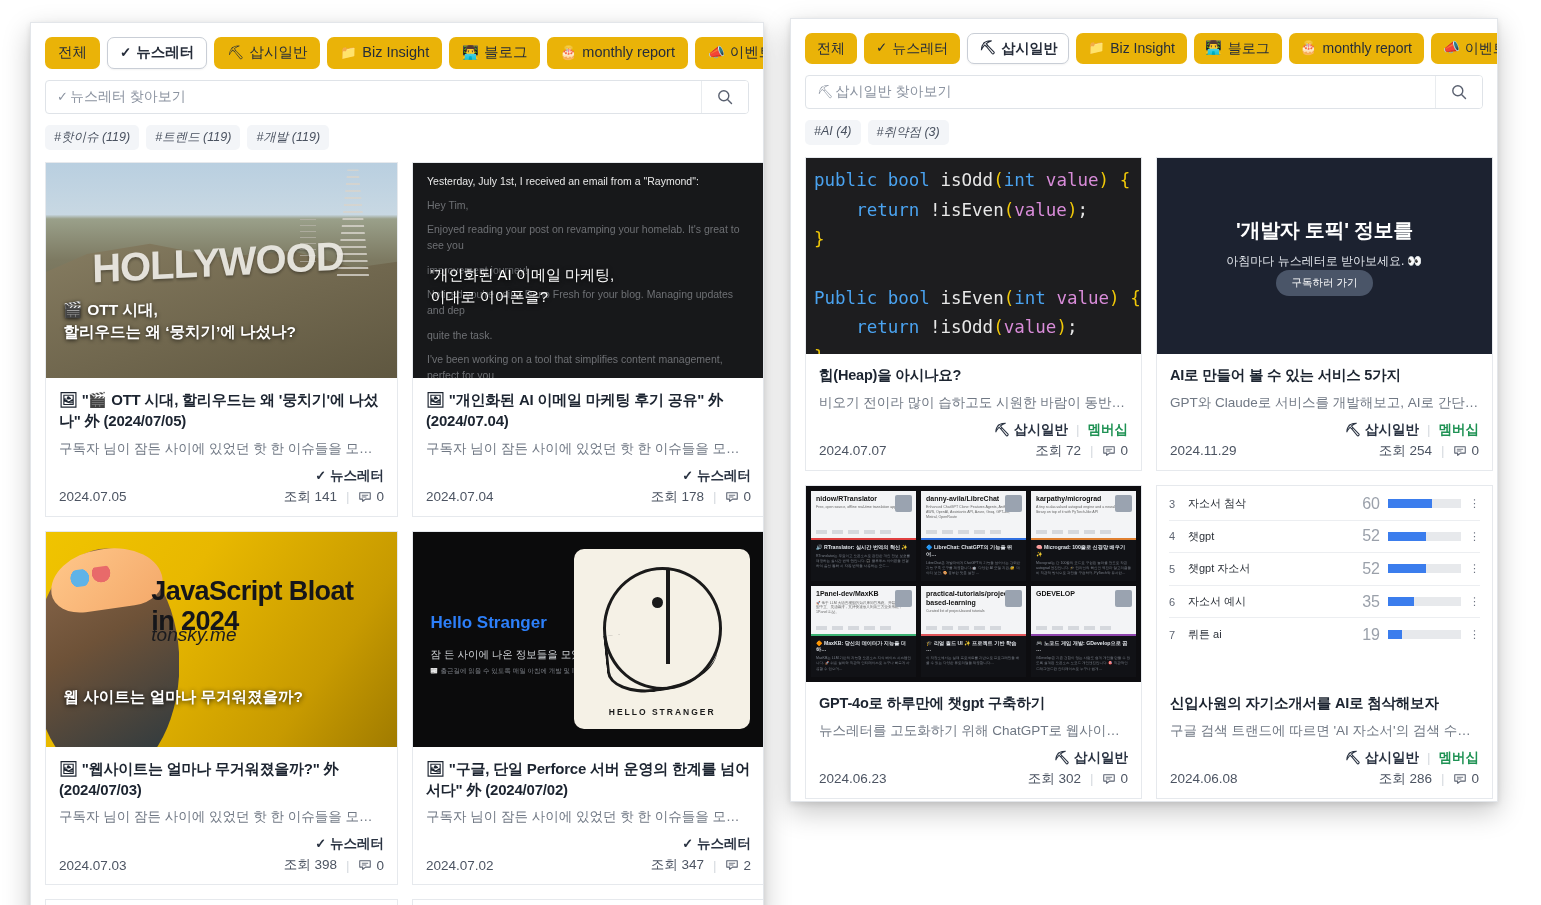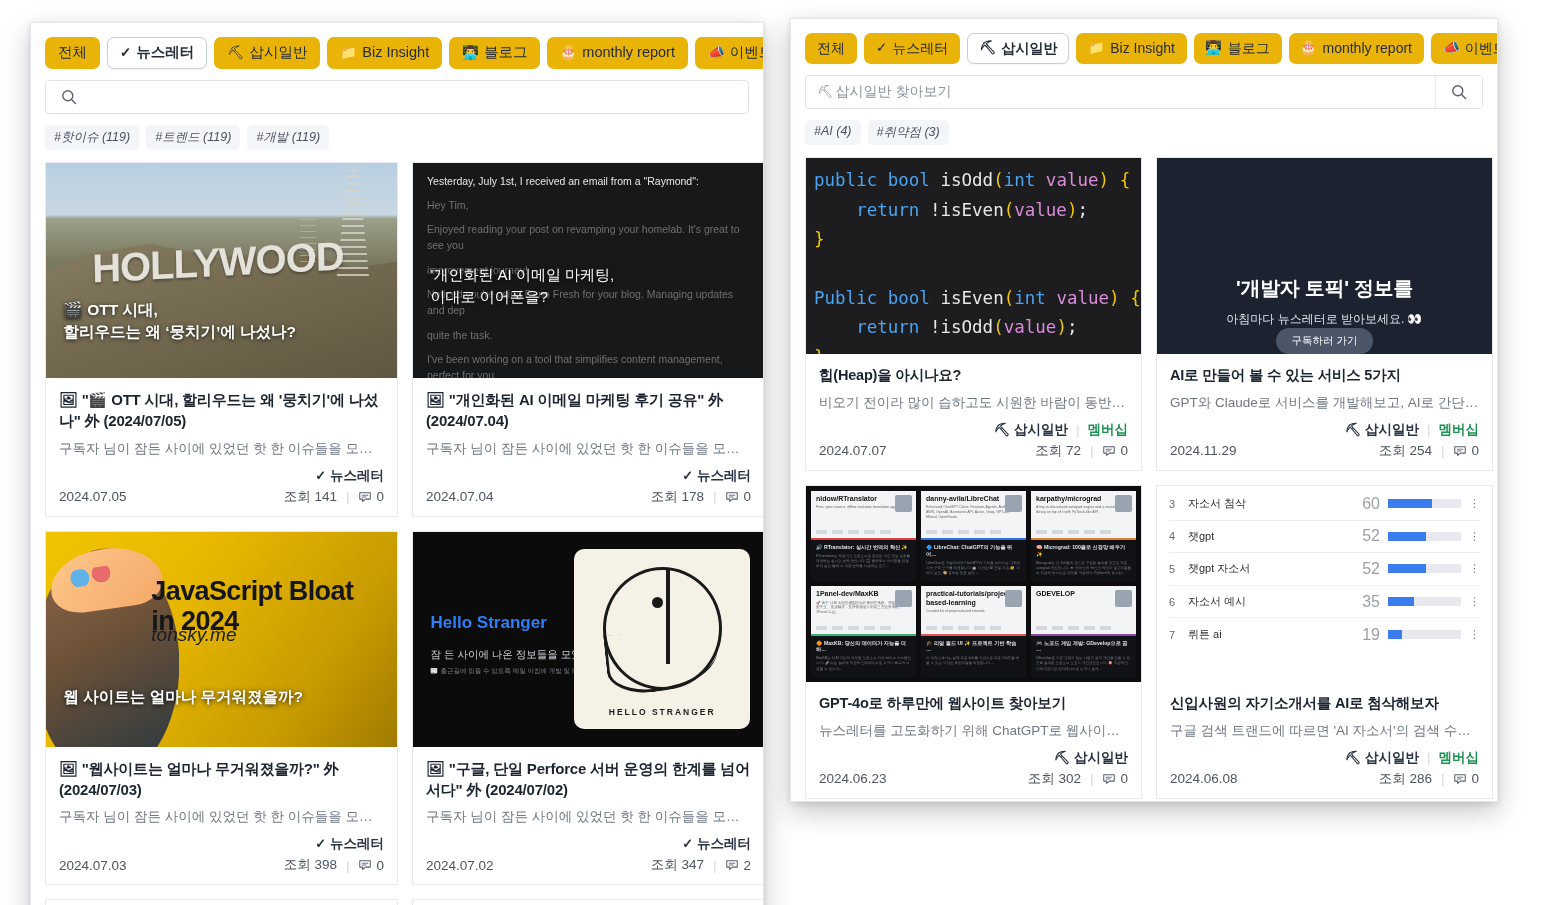--- a/index.html
+++ b/index.html
@@ -247,21 +247,21 @@
   .t-code .ln { padding-left: 8px; }
   .kw  { color: #4aa3f0; }
   .fn  { color: #e8e8e8; }
   .arg { color: #d98cd9; }
   .pn  { color: #f0c808; }
   .plain { color: #e6e6e6; }
 
   
   .t-devtopic {
     background: #1c2230;
-    display: flex; flex-direction: column; align-items: center; justify-content: flex-end;
+    display: flex; flex-direction: column; align-items: center; justify-content: center;
   }
   .dt-title { color: #ffffff; font-size: 20px; font-weight: 700; letter-spacing: -0.3px; }
   .dt-sub { color: #e0e4ea; font-size: 12px; margin-top: 9px; }
   .dt-btn {
     margin-top: 0;
     background: #4a5568; color: #fff; font-size: 10.5px;
     padding: 6px 16px; border-radius: 14px; cursor: pointer;
   }
 
   
@@ -329,20 +329,25 @@
           <div class="tab">
             <span class="ticon">🎂</span>
             <span>monthly report</span>
           </div>
           <div class="tab">
             <span class="ticon">📣</span>
             <span>이벤트</span>
           </div>
         </div>
       <div class="searchbar">
+        <div class="search-input-wrap">
+          <span class="search-ph">
+            <span class="ticon">✓</span><span>뉴스레터 찾아보기</span>
+          </span>
+        </div>
         <div class="search-btn">
           <svg width="16" height="16" viewBox="0 0 16 16">
             <circle cx="6.8" cy="6.8" r="5" fill="none" stroke="#5a6170" stroke-width="1.4"></circle>
             <line x1="10.5" y1="10.5" x2="14.5" y2="14.5" stroke="#5a6170" stroke-width="1.4" stroke-linecap="round"></line>
           </svg>
         </div>
       </div>
       <div class="tags" id="tags-left">
           <div class="chip">#핫이슈 (119)</div>
           <div class="chip">#트렌드 (119)</div>
@@ -711,21 +716,21 @@
                   </div>
                 </div>
                 <div class="gh-bar" style="background:#8e44ad"></div>
                 <div class="gh-body">
                   <div class="gh-t">🎮 노코드 게임 개발: GDevelop으로 꿈 …</div>
                   <div class="gh-d">GDevelop은 기존 경험이 없는 사람도 쉽게 게임을 만들 수 있도록 설계된 오픈소스 노코드 게임엔진입니다. 🎯 직관적인 드래그앤드랍 인터페이스로 누구나 쉽게…</div>
                 </div>
               </div>
             </div>
             <div class="cbody">
-              <div class="ctitle">GPT-4o로 하루만에 웹사이트 찾아보기</div>
+              <div class="ctitle">GPT-4o로 하루만에 챗gpt 구축하기</div>
               <div class="cdesc">뉴스레터를 고도화하기 위해 ChatGPT로 웹사이트를 구...</div>
               <div class="ccat">
                 <span><span class="ticon">⛏</span> <span>삽시일반</span></span>
               </div>
               <div class="cmeta">
                 <span>2024.06.23</span>
                 <span class="cmeta-right">
                   <span>조회 302</span>
                   <span class="vsep">|</span>
                   <span class="cmt">

